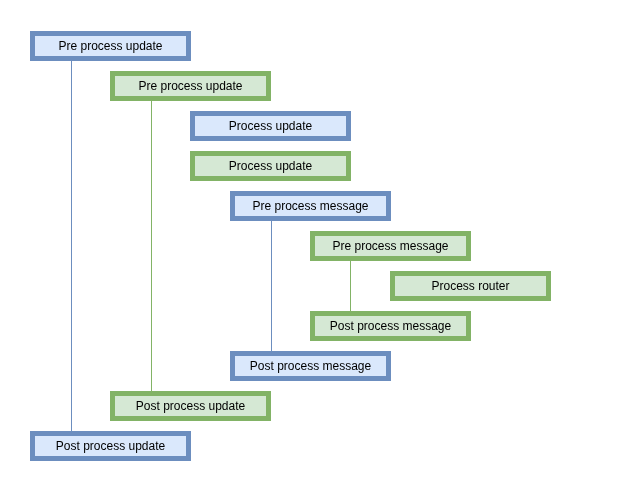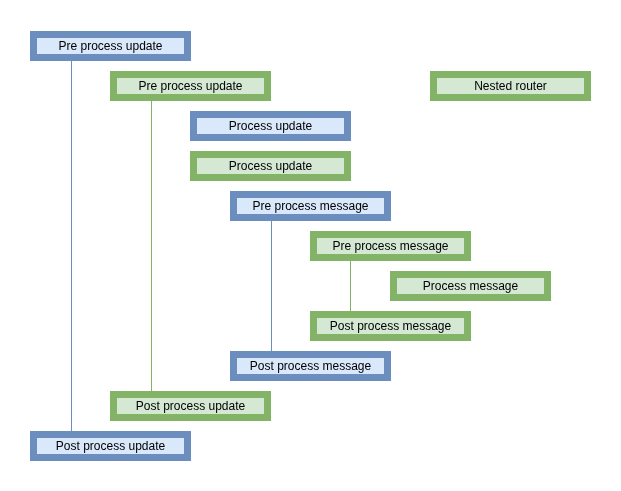--- a/index.html
+++ b/index.html
@@ -10,21 +10,21 @@
     font-family: "Liberation Sans", sans-serif;
     position: relative;
     overflow: hidden;
   }
   .canvas { position: absolute; left: 0; top: 0; width: 621px; height: 491px; }
   .node {
     position: absolute;
     width: 161px;
     height: 30px;
     box-sizing: border-box;
-    border: 7px solid #14b8a6;
+    border: 5px solid #14b8a6;
     display: flex;
     align-items: center;
     justify-content: center;
     font-size: 12px;
     line-height: 1;
     color: var(--text, #000000);
     white-space: nowrap;
   }
   .node.blue  { background: var(--blue-fill, #dae8fc);  border-color: var(--blue-stroke, #6c8ebf); }
   .node.green { background: var(--green-fill, #d5e8d4); border-color: var(--green-stroke, #82b366); }
@@ -37,24 +37,23 @@
 
 <div class="canvas">
 
   <div class="lifeline blue" style="left:71px;  top:61px;  height:370px"></div>
   <div class="lifeline green" style="left:151px; top:101px; height:290px"></div>
   <div class="lifeline blue" style="left:271px; top:221px; height:130px"></div>
   <div class="lifeline green" style="left:350px; top:261px; height:50px"></div>
 
   <div class="node blue" style="left:30px;  top:31px">Pre process update</div>
   <div class="node green" style="left:110px; top:71px">Pre process update</div>
-  <div class="node green" style="left:430px; top:71px">Nested router</div>
   <div class="node blue" style="left:190px; top:111px">Process update</div>
   <div class="node green" style="left:190px; top:151px">Process update</div>
   <div class="node blue" style="left:230px; top:191px">Pre process message</div>
   <div class="node green" style="left:310px; top:231px">Pre process message</div>
-  <div class="node green" style="left:390px; top:271px">Process message</div>
+  <div class="node green" style="left:390px; top:271px">Process router</div>
   <div class="node green" style="left:310px; top:311px">Post process message</div>
   <div class="node blue" style="left:230px; top:351px">Post process message</div>
   <div class="node green" style="left:110px; top:391px">Post process update</div>
   <div class="node blue" style="left:30px;  top:431px">Post process update</div>
 
 </div>
 
 </body></html>

